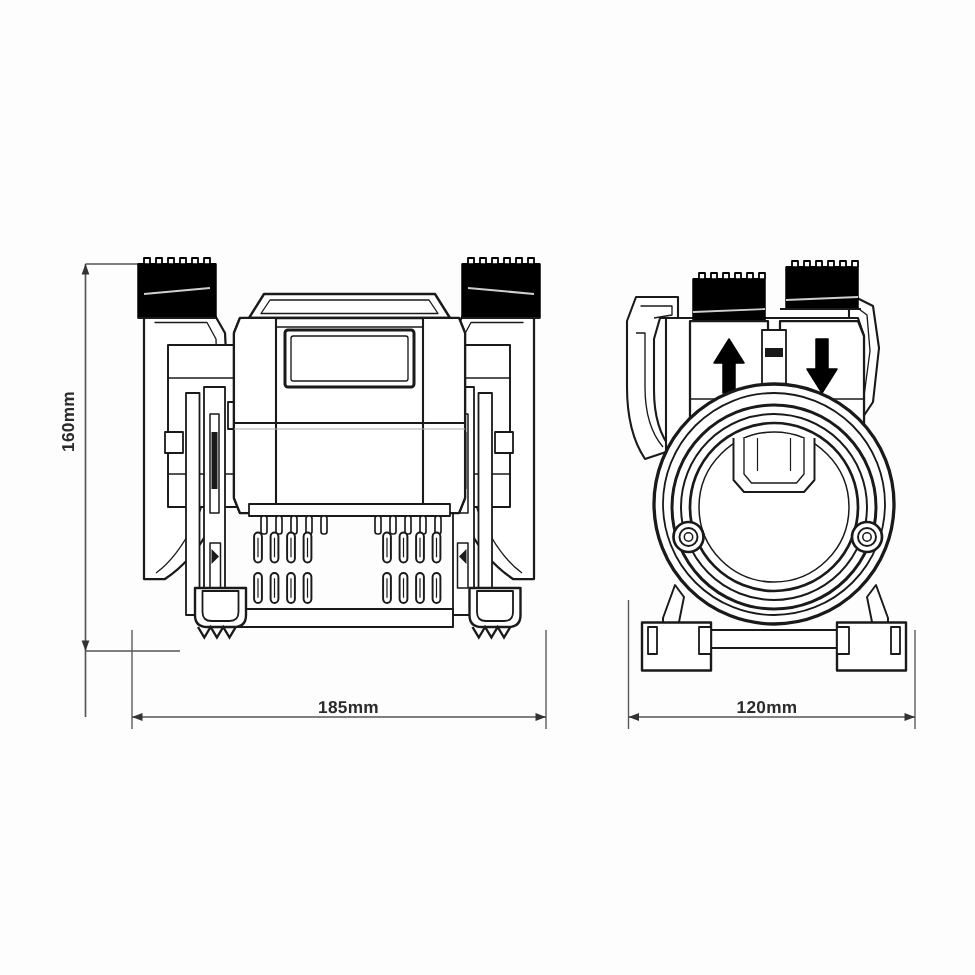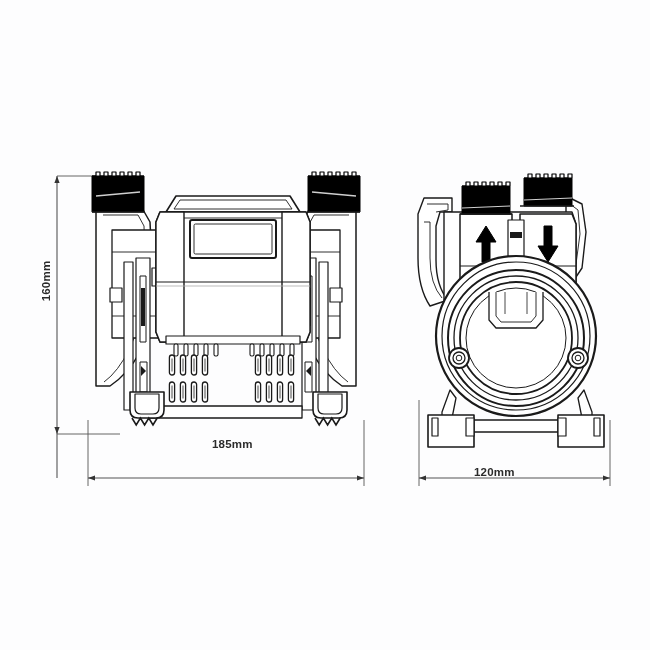--- a/index.html
+++ b/index.html
@@ -19,22 +19,22 @@
     font-weight:bold;
     color:#2b2b2b;
     letter-spacing:0.2px;
     white-space:nowrap;
   }
   #lbl-height{
     left:40px;top:281px;
     transform-origin:left top;
     transform:rotate(-90deg) translate(-50%,0);
   }
-  #lbl-width-front{ left:212px; top:438px; }
-  #lbl-width-side{  left:474px; top:466px; }
+  #lbl-width-front{ left:212px; top:466px; }
+  #lbl-width-side{  left:491px; top:466px; }
 </style>
 </head>
 <body>
 
 <div id="stage">
 
   <svg id="drawing" viewBox="0 0 650 650" xmlns="http://www.w3.org/2000/svg">
 
     <defs>
       <g id="vent-slot">

